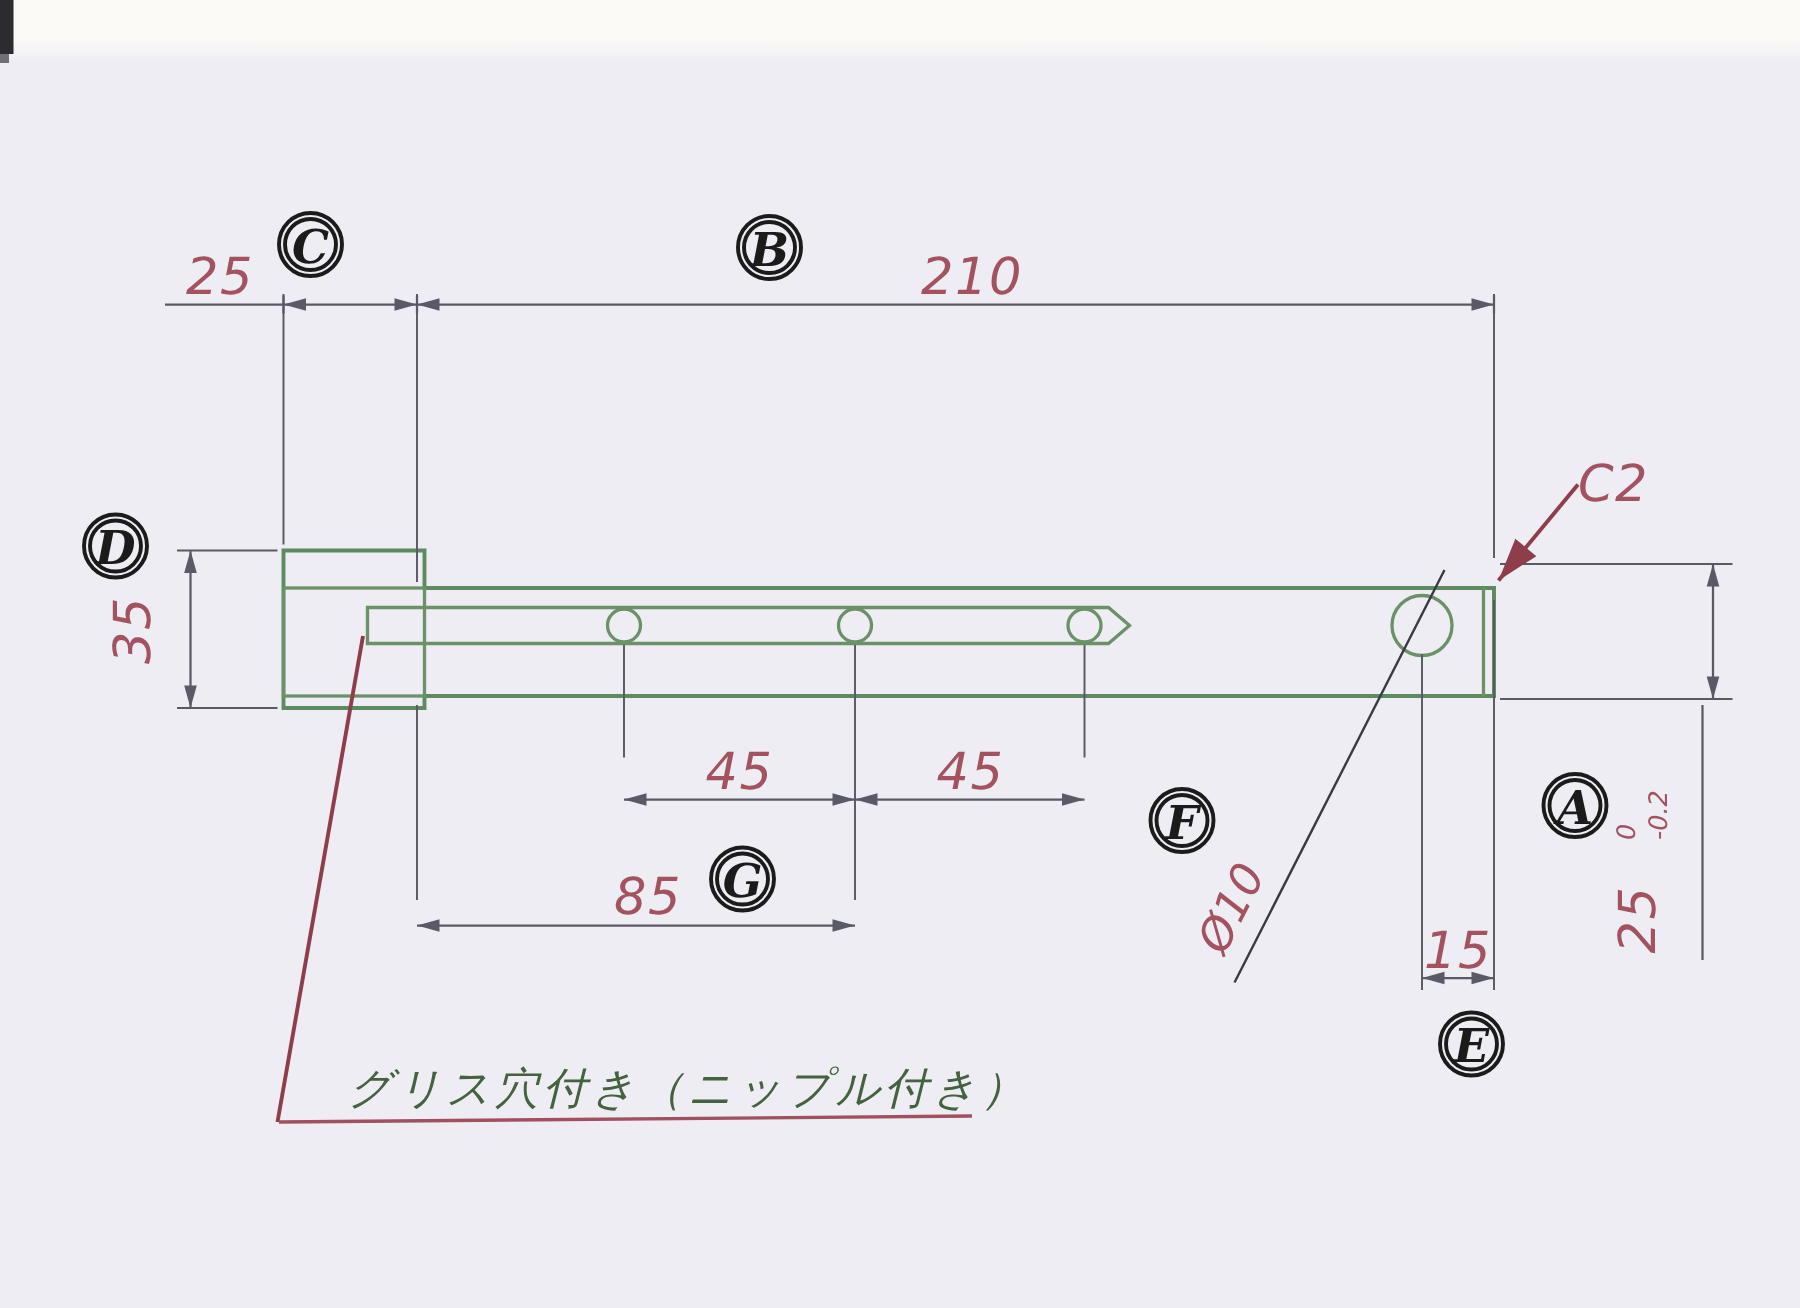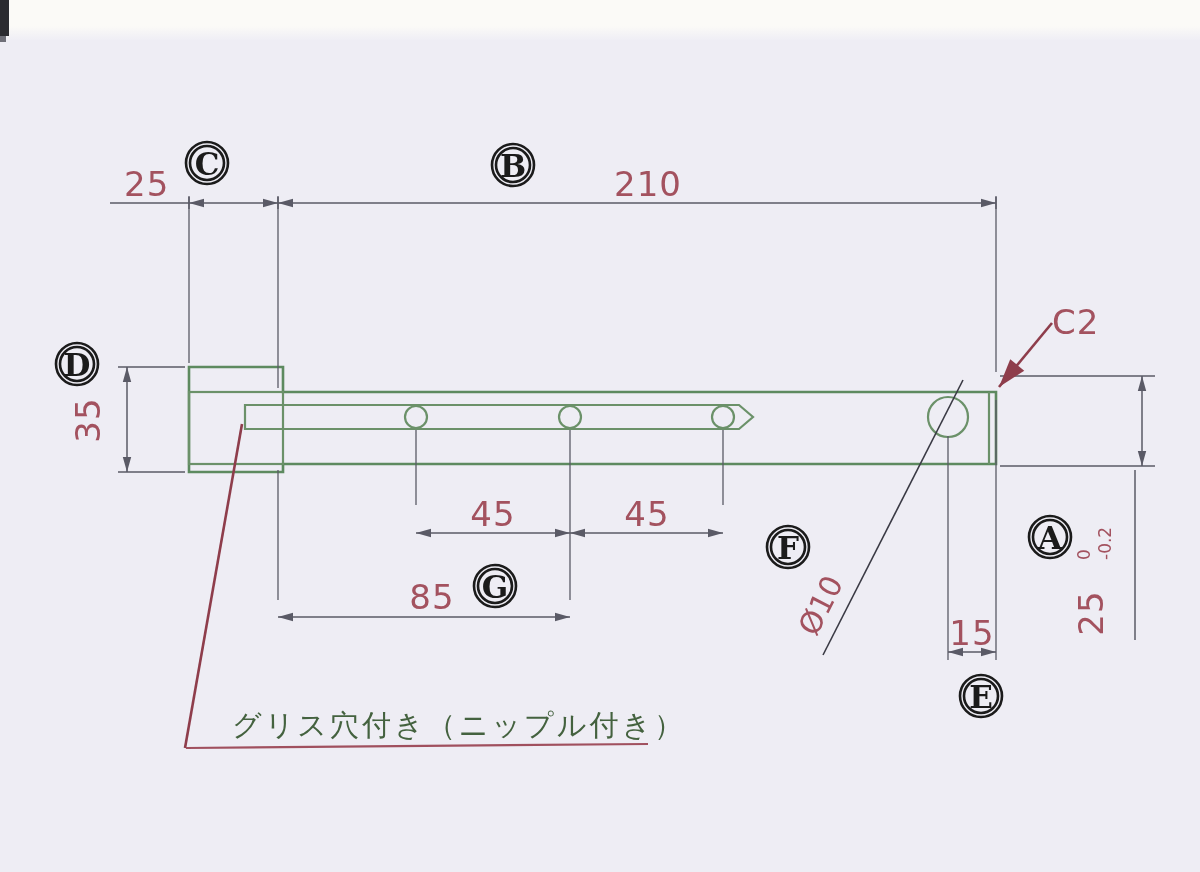--- a/index.html
+++ b/index.html
@@ -8,20 +8,21 @@
     padding: 0;
     background: #ffffff;
   }
   #page {
     position: relative;
     width: 1200px;
     height: 872px;
     overflow: hidden;
     background: #eeedf4;
     font-family: "DejaVu Sans", sans-serif;
+    font-style: italic;
   }
   
   .paper-top {
     position: absolute;
     left: 0; top: 0;
     width: 1200px; height: 30px;
     background: #fbfaf7;
   }
   .paper-top2 {
     position: absolute;

